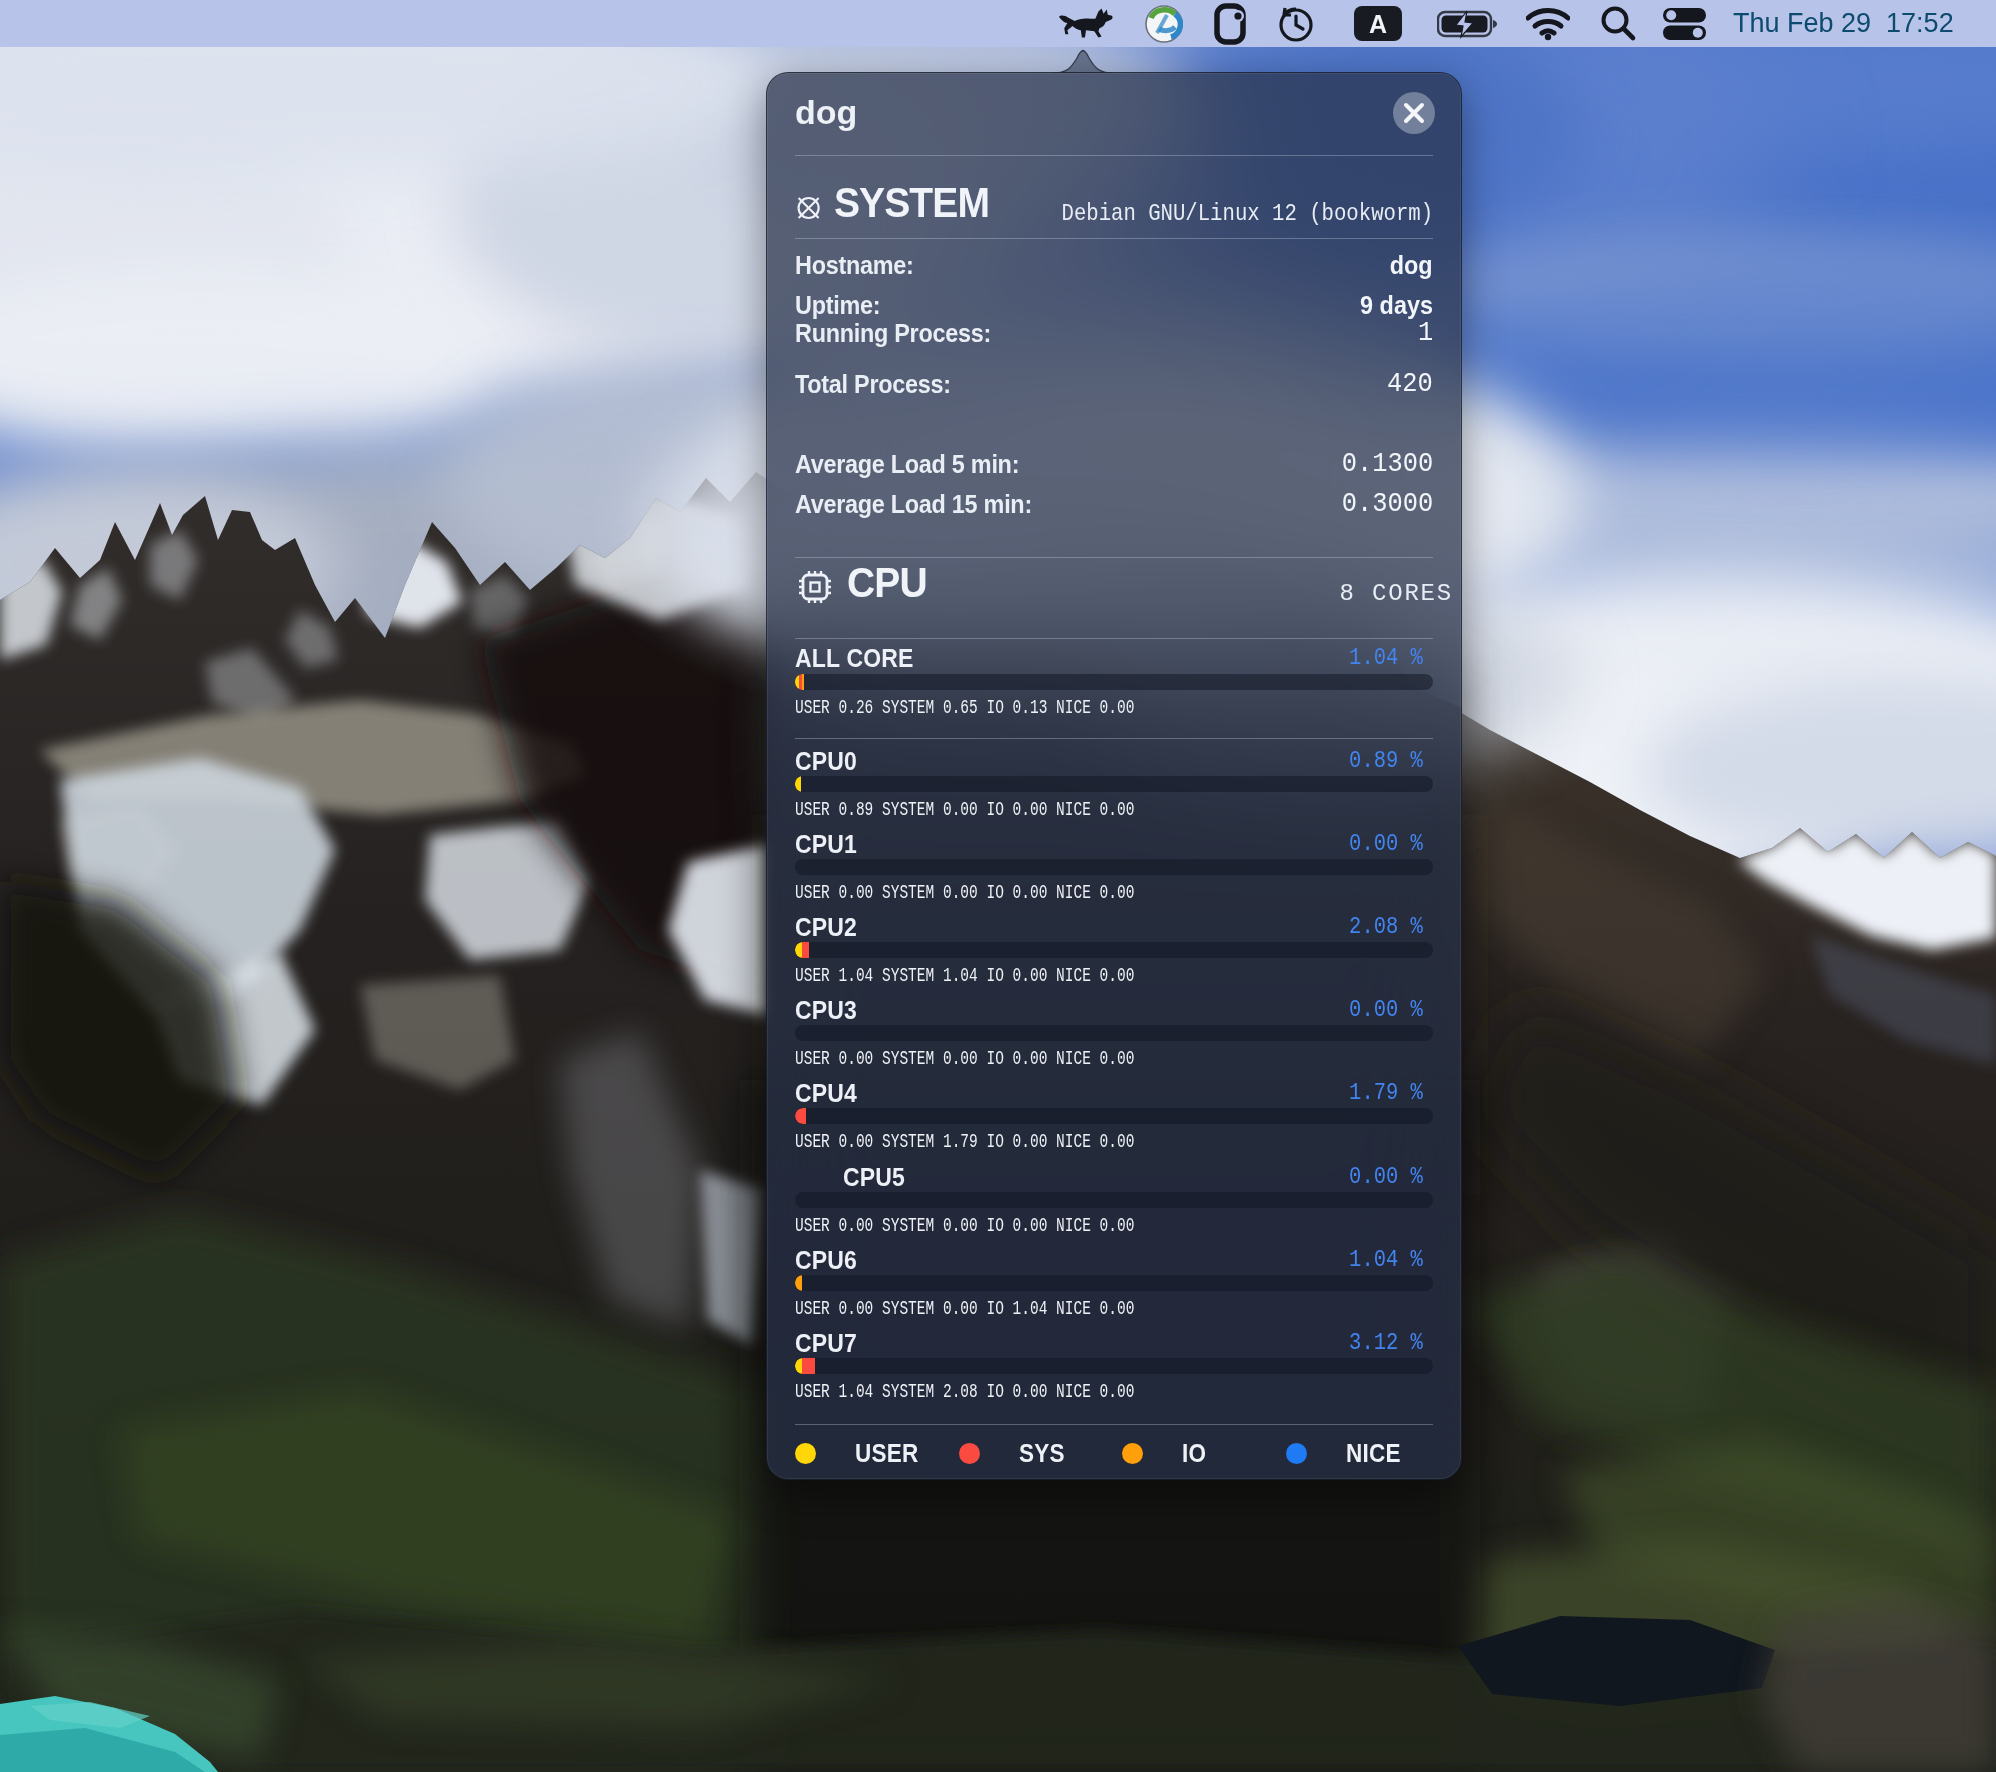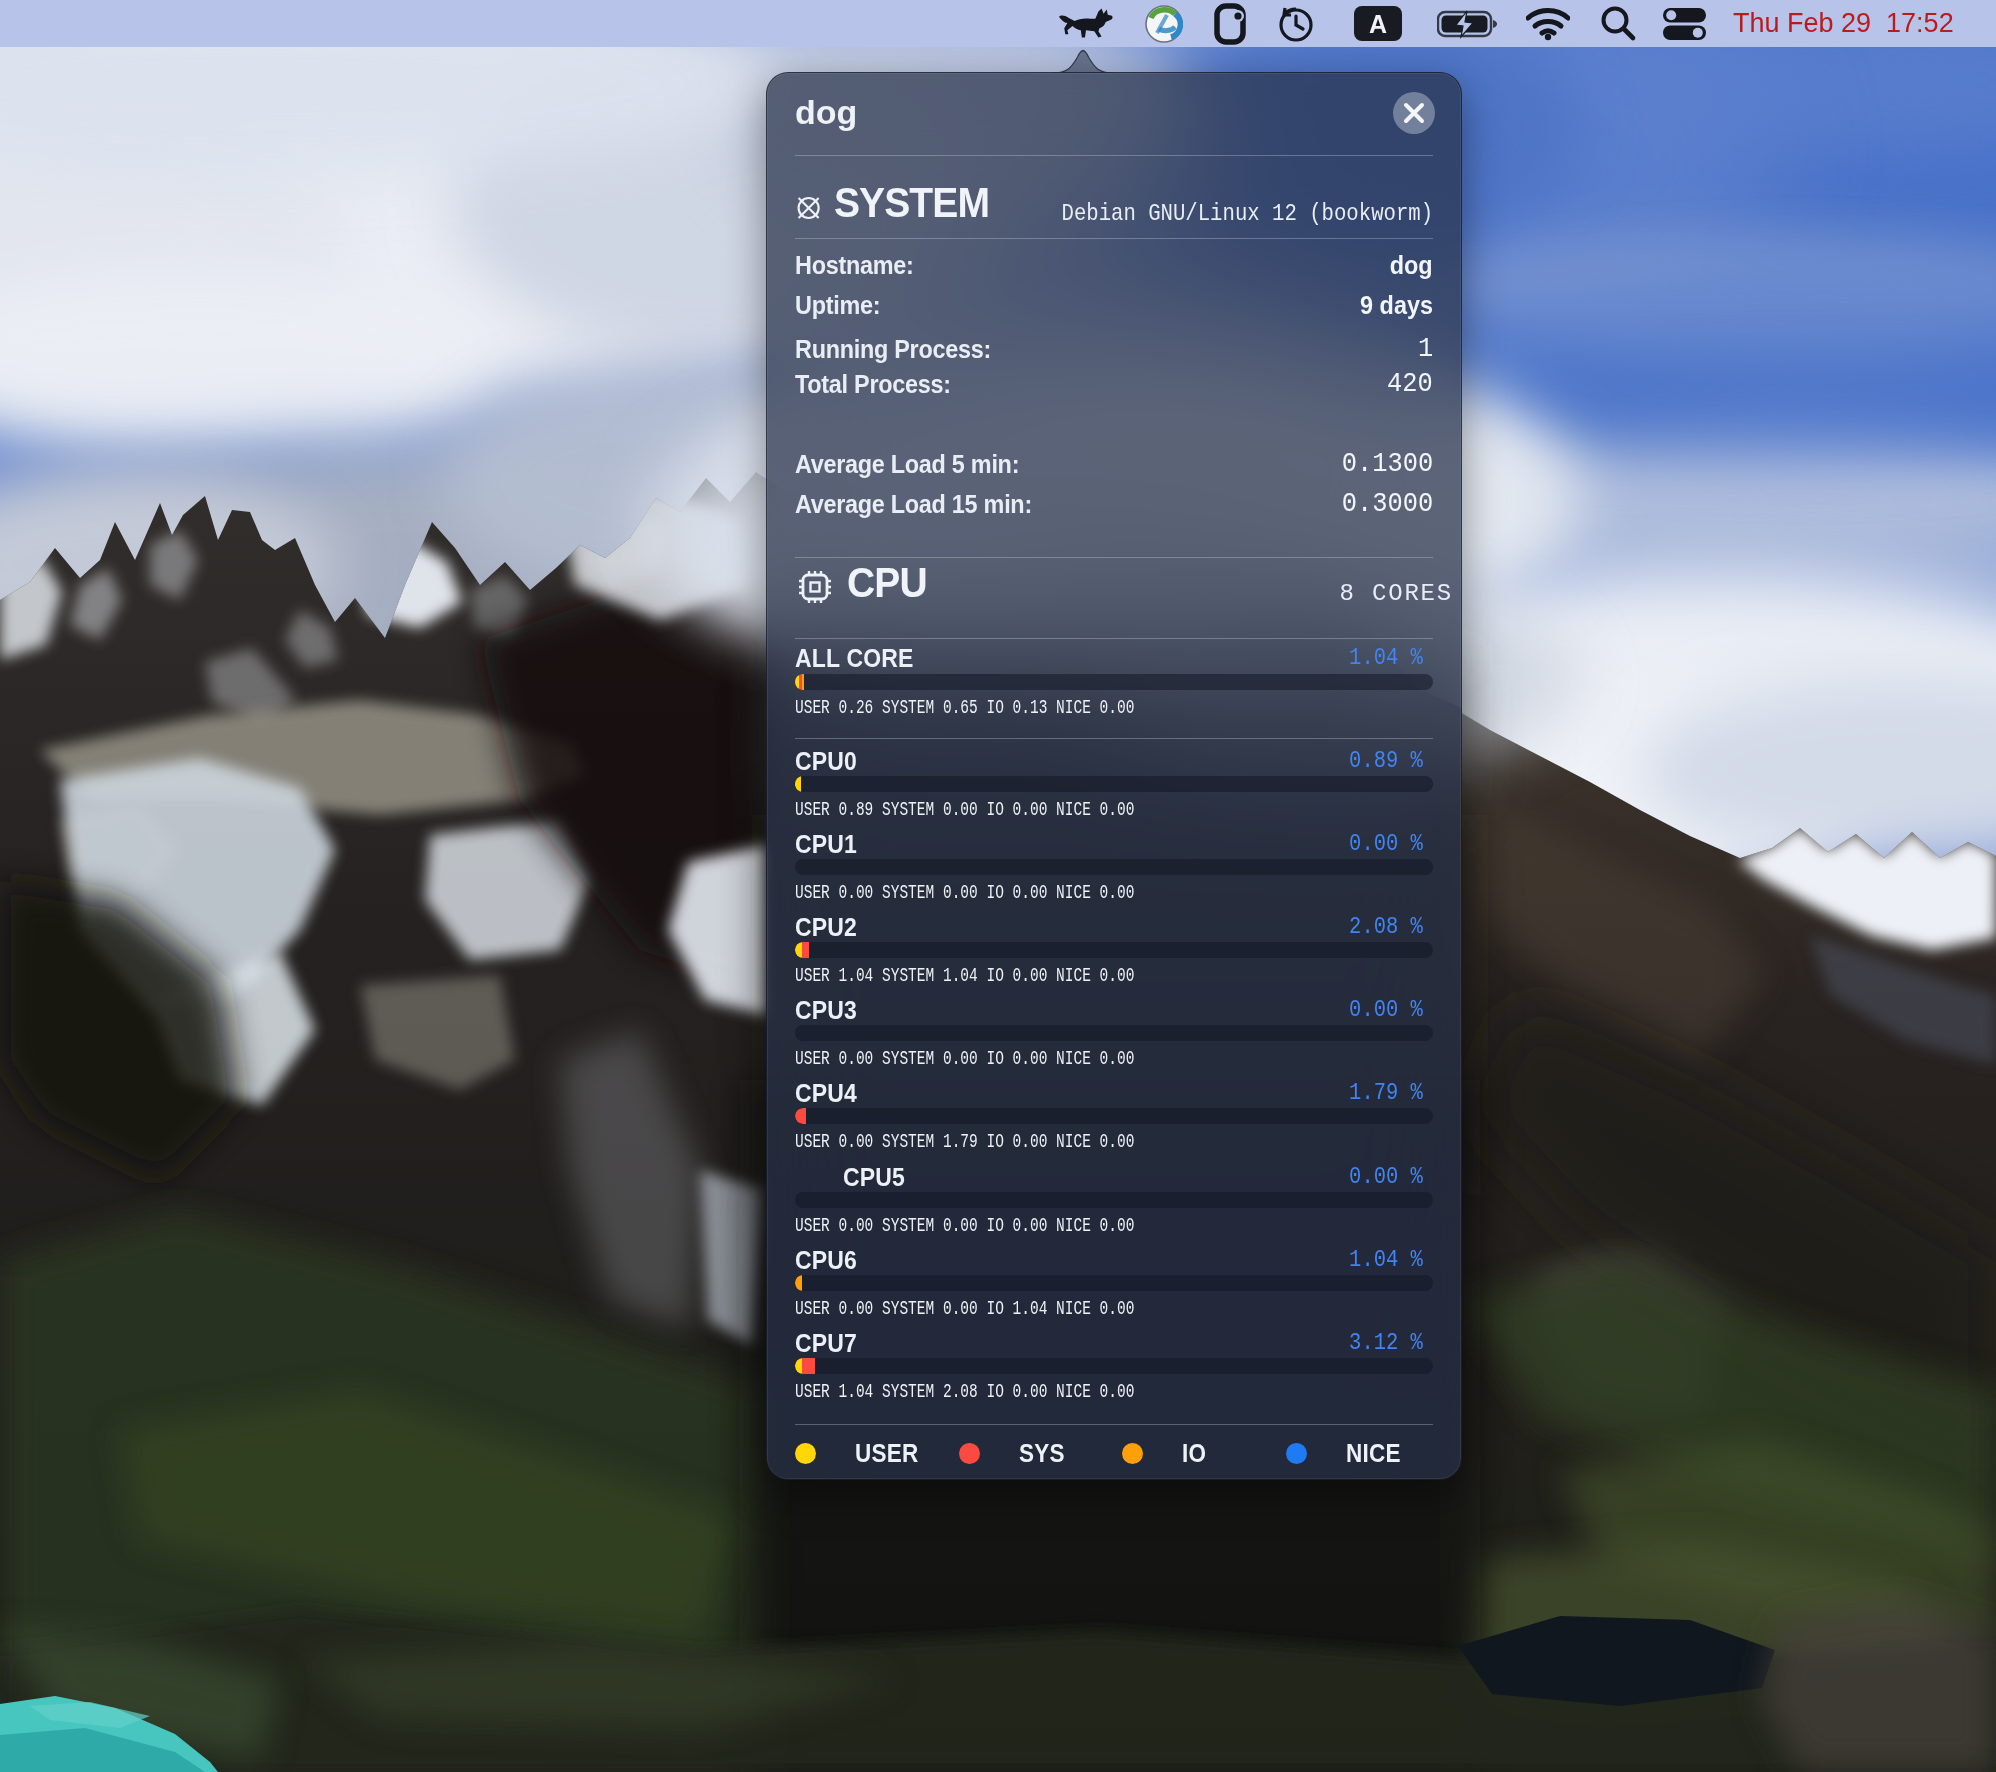--- a/index.html
+++ b/index.html
@@ -1,21 +1,21 @@
 <!DOCTYPE html>
 <html><head>
 <meta charset="utf-8">
 <style>
   html,body{margin:0;padding:0;width:1996px;height:1772px;overflow:hidden;background:#7d99d2;}
   *{box-sizing:border-box;}
   body{font-family:"Liberation Sans",sans-serif;position:relative;}
   #bg{position:absolute;left:0;top:0;width:1996px;height:1772px;}
   
   #menubar{position:absolute;left:0;top:0;width:1996px;height:47px;background:#b7c3e8;z-index:5;}
-  #menubar .date{font-size:27px;color:#b91c1c;}
+  #menubar .date{font-size:27px;color:#0c4a6e;}
   .mi{position:absolute;top:0;display:flex;align-items:center;justify-content:center;height:47px;}
   
   #pop{position:absolute;left:766px;top:72px;width:696px;height:1408px;border-radius:22px;z-index:4;
        background:rgba(40,50,73,0.72);
        backdrop-filter:blur(55px);
        box-shadow:0 14px 42px rgba(0,0,0,0.4), inset 0 0 0 1px rgba(255,255,255,0.07);
        border:1px solid rgba(12,16,26,0.55);}
   #arrow{position:absolute;left:1051px;top:47px;width:64px;height:26px;z-index:4;}
   .title-row{position:absolute;left:28px;right:24px;height:50px;}
   .title-row .t{font-size:34px;font-weight:bold;color:#eef1f6;}
@@ -257,21 +257,21 @@
   <div class="hr" style="top:165px;"></div>
 
   <div class="inforow" style="top:172px;">
       <span class="l">Hostname:</span>
       <span class="vb">dog</span>
     </div>
   <div class="inforow" style="top:212px;">
       <span class="l">Uptime:</span>
       <span class="vb">9 days</span>
     </div>
-  <div class="inforow" style="top:256px;">
+  <div class="inforow" style="top:240px;">
       <span class="l">Running Process:</span>
       <span class="v">1</span>
     </div>
   <div class="inforow" style="top:291px;">
       <span class="l">Total Process:</span>
       <span class="v">420</span>
     </div>
   <div class="inforow" style="top:371px;">
       <span class="l">Average Load 5 min:</span>
       <span class="v">0.1300</span>

